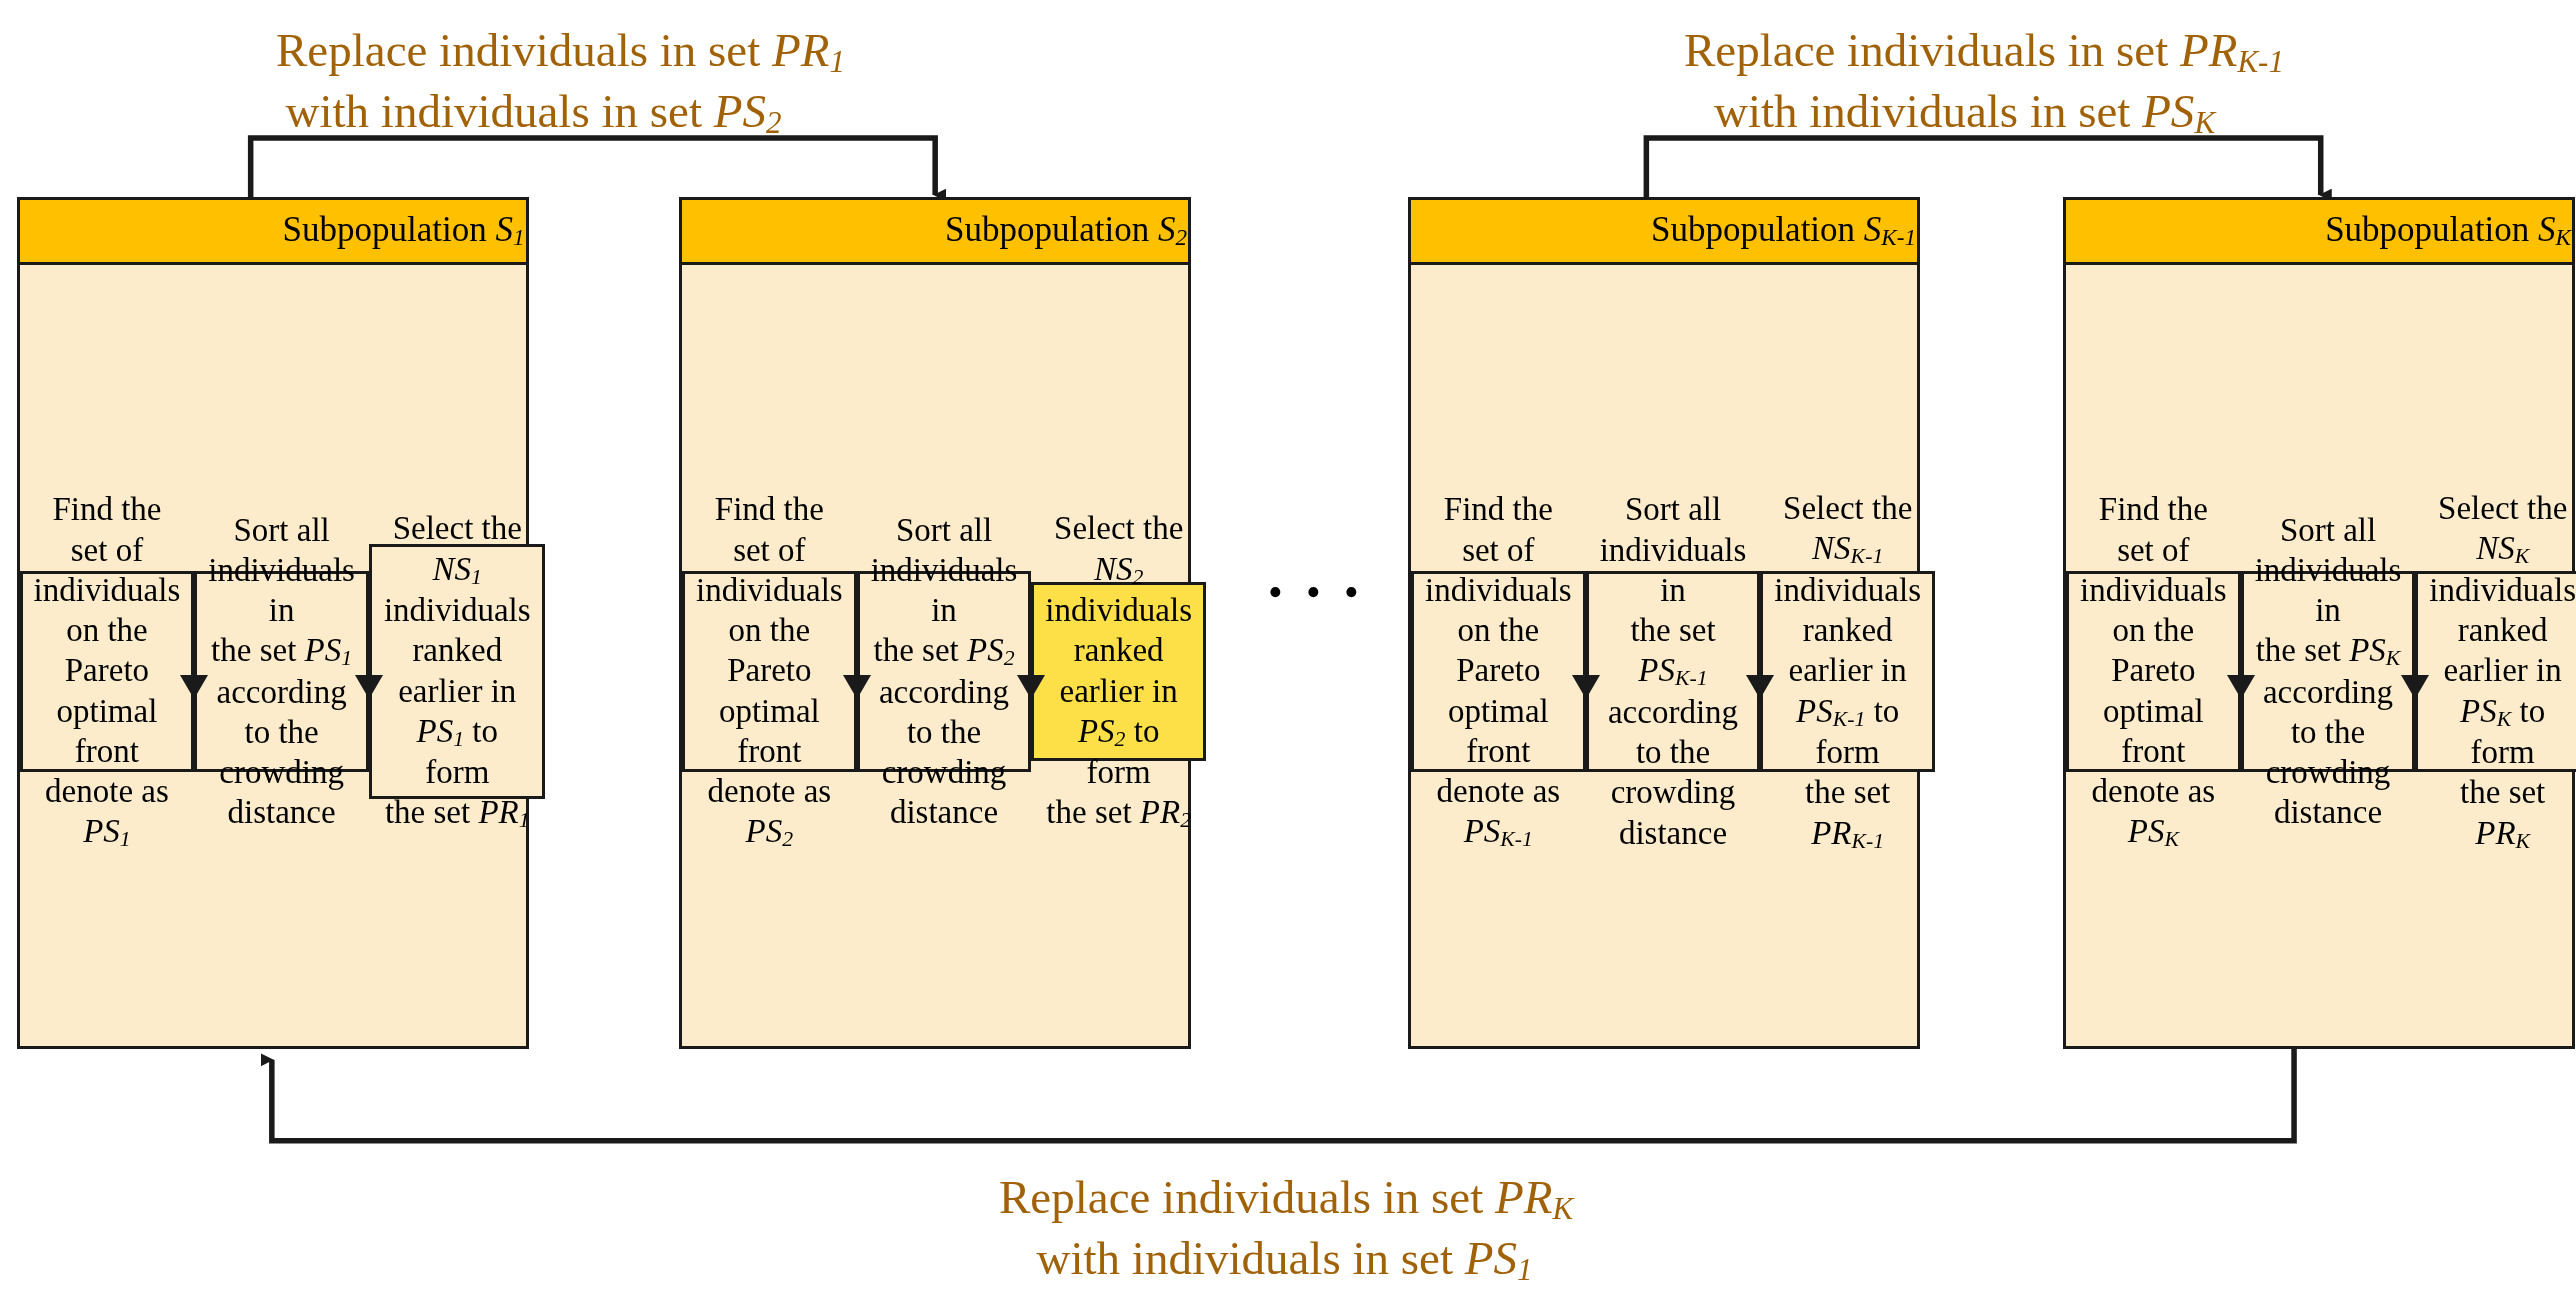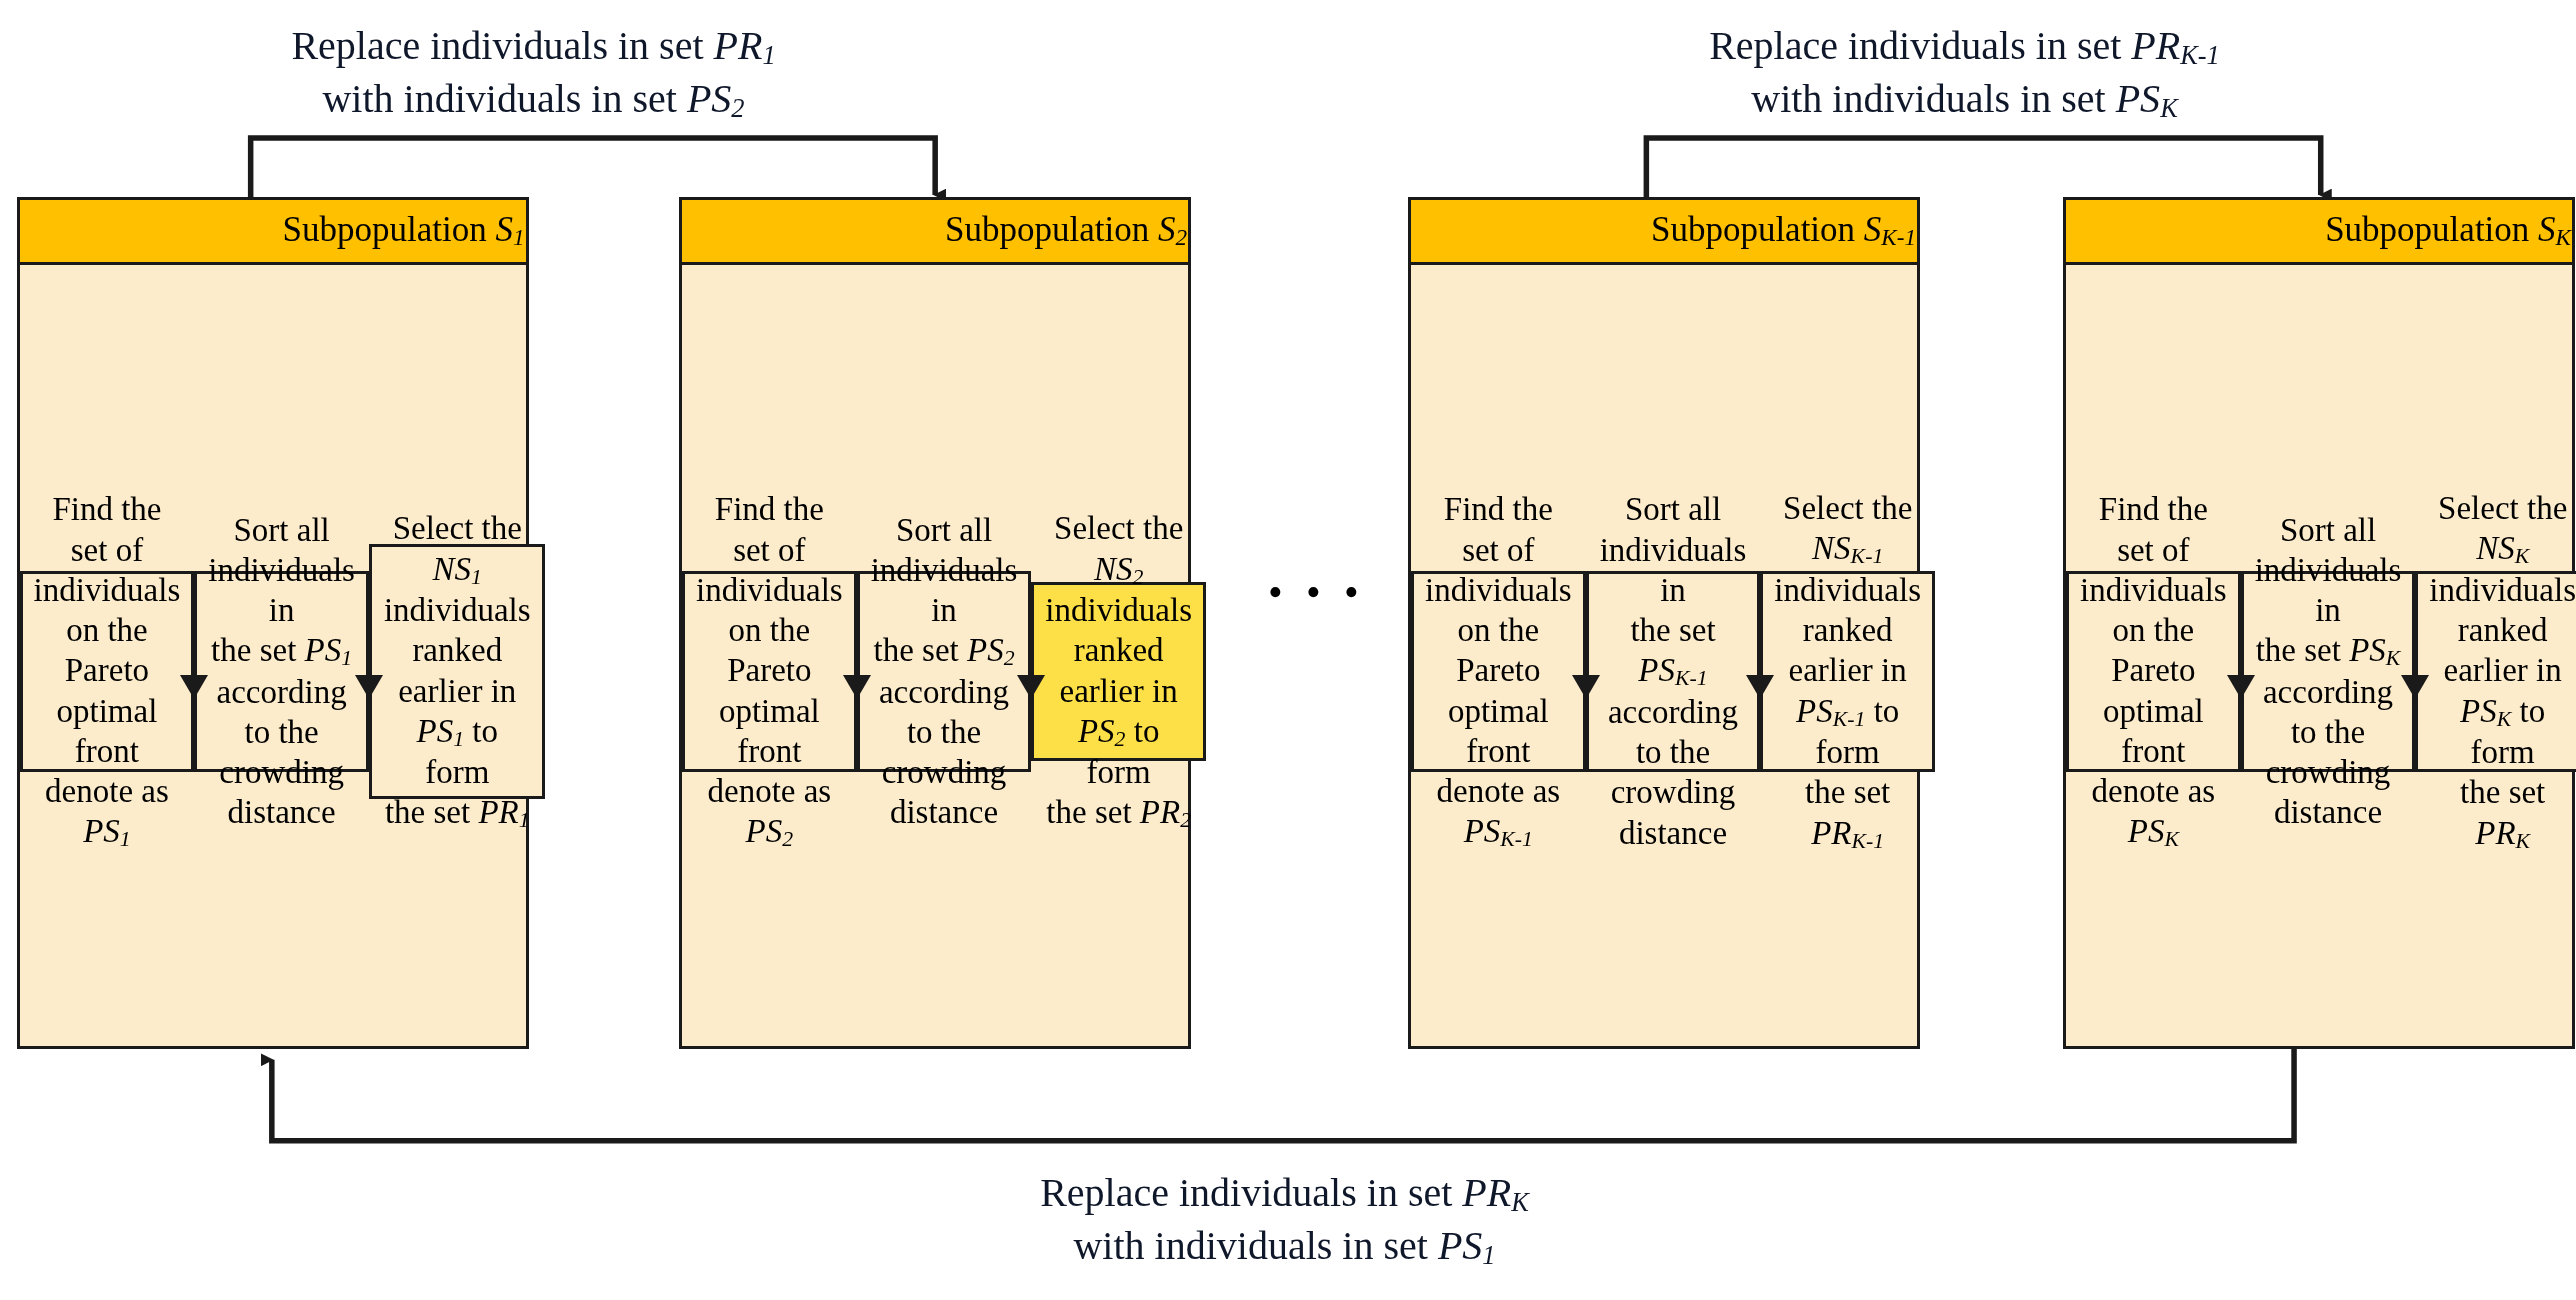--- a/index.html
+++ b/index.html
@@ -20,24 +20,24 @@
     position: absolute;
     left: 0; top: 0;
     width: 2576px;
     height: 1300px;
   }
 
   
   .conn-label {
     position: absolute;
     text-align: center;
-    font-size: 40px;
+    font-size: 47px;
     line-height: 1.28;
     white-space: nowrap;
-    color: #0f172a;
+    color: #a16207;
   }
 
   
   .column {
     position: absolute;
     box-sizing: border-box;
     border: 3.7px solid #1a1a1a;
     background: #fceccb;
     display: flex;
     flex-direction: column;

